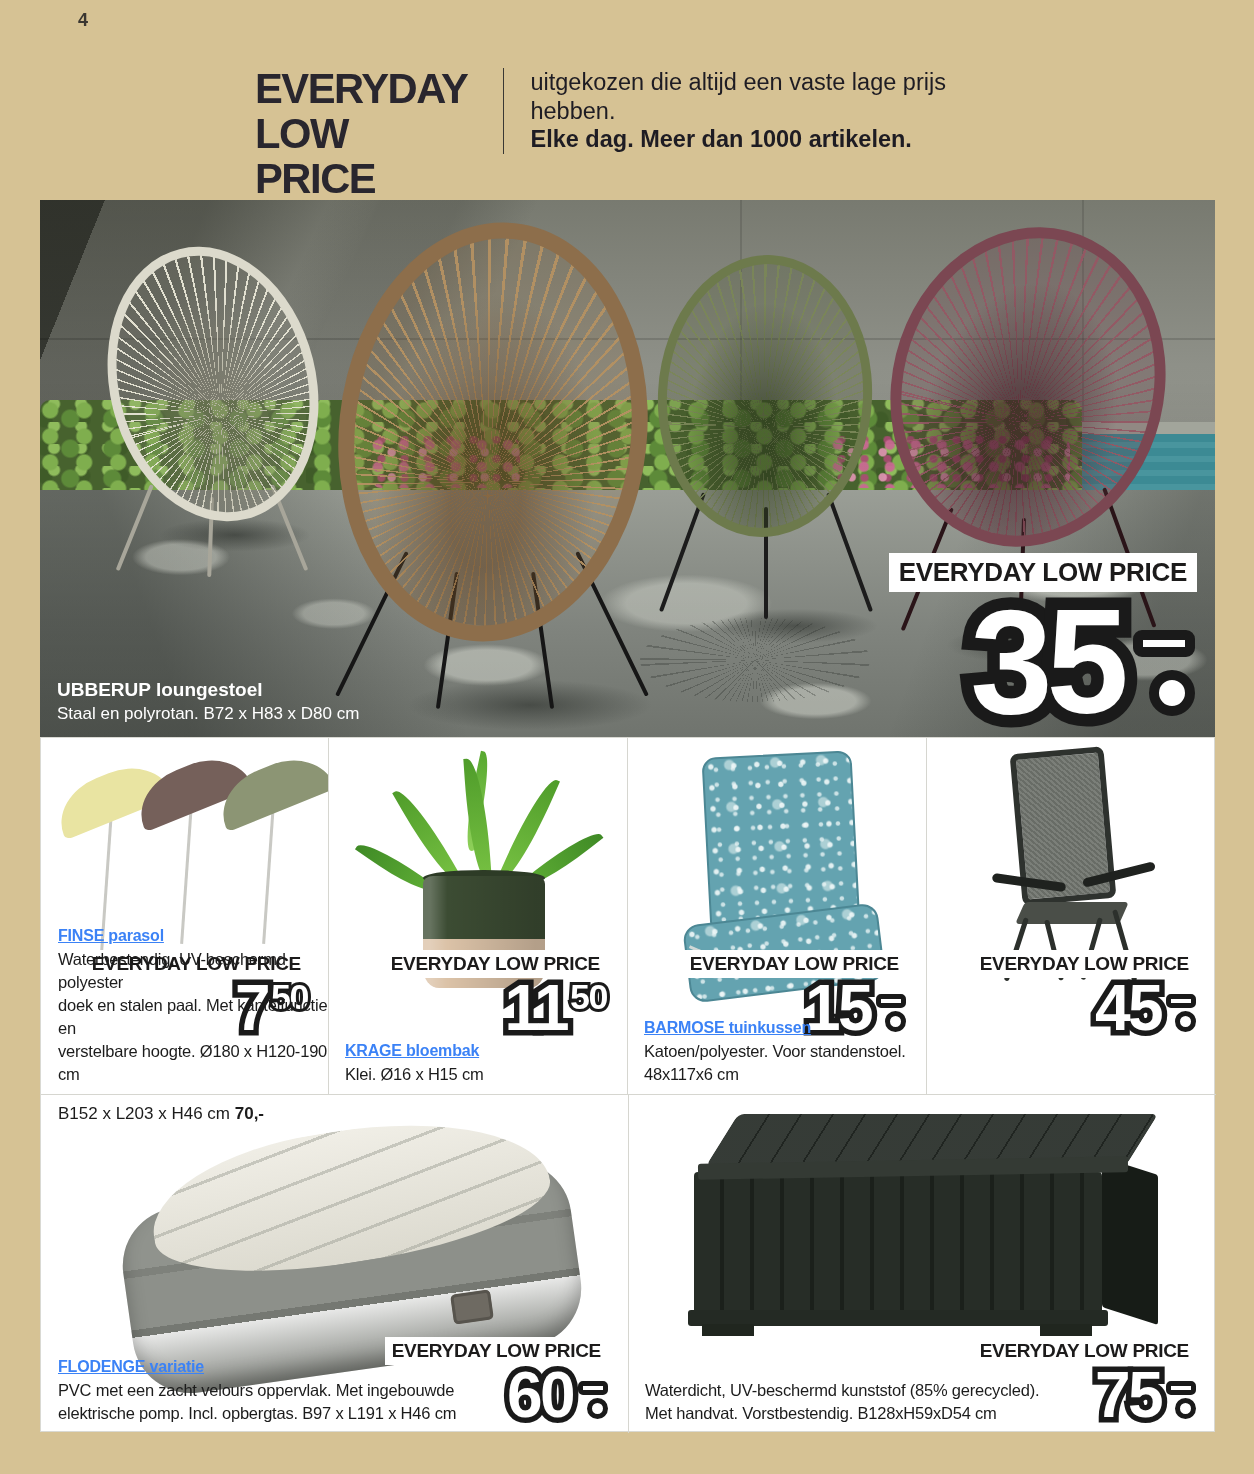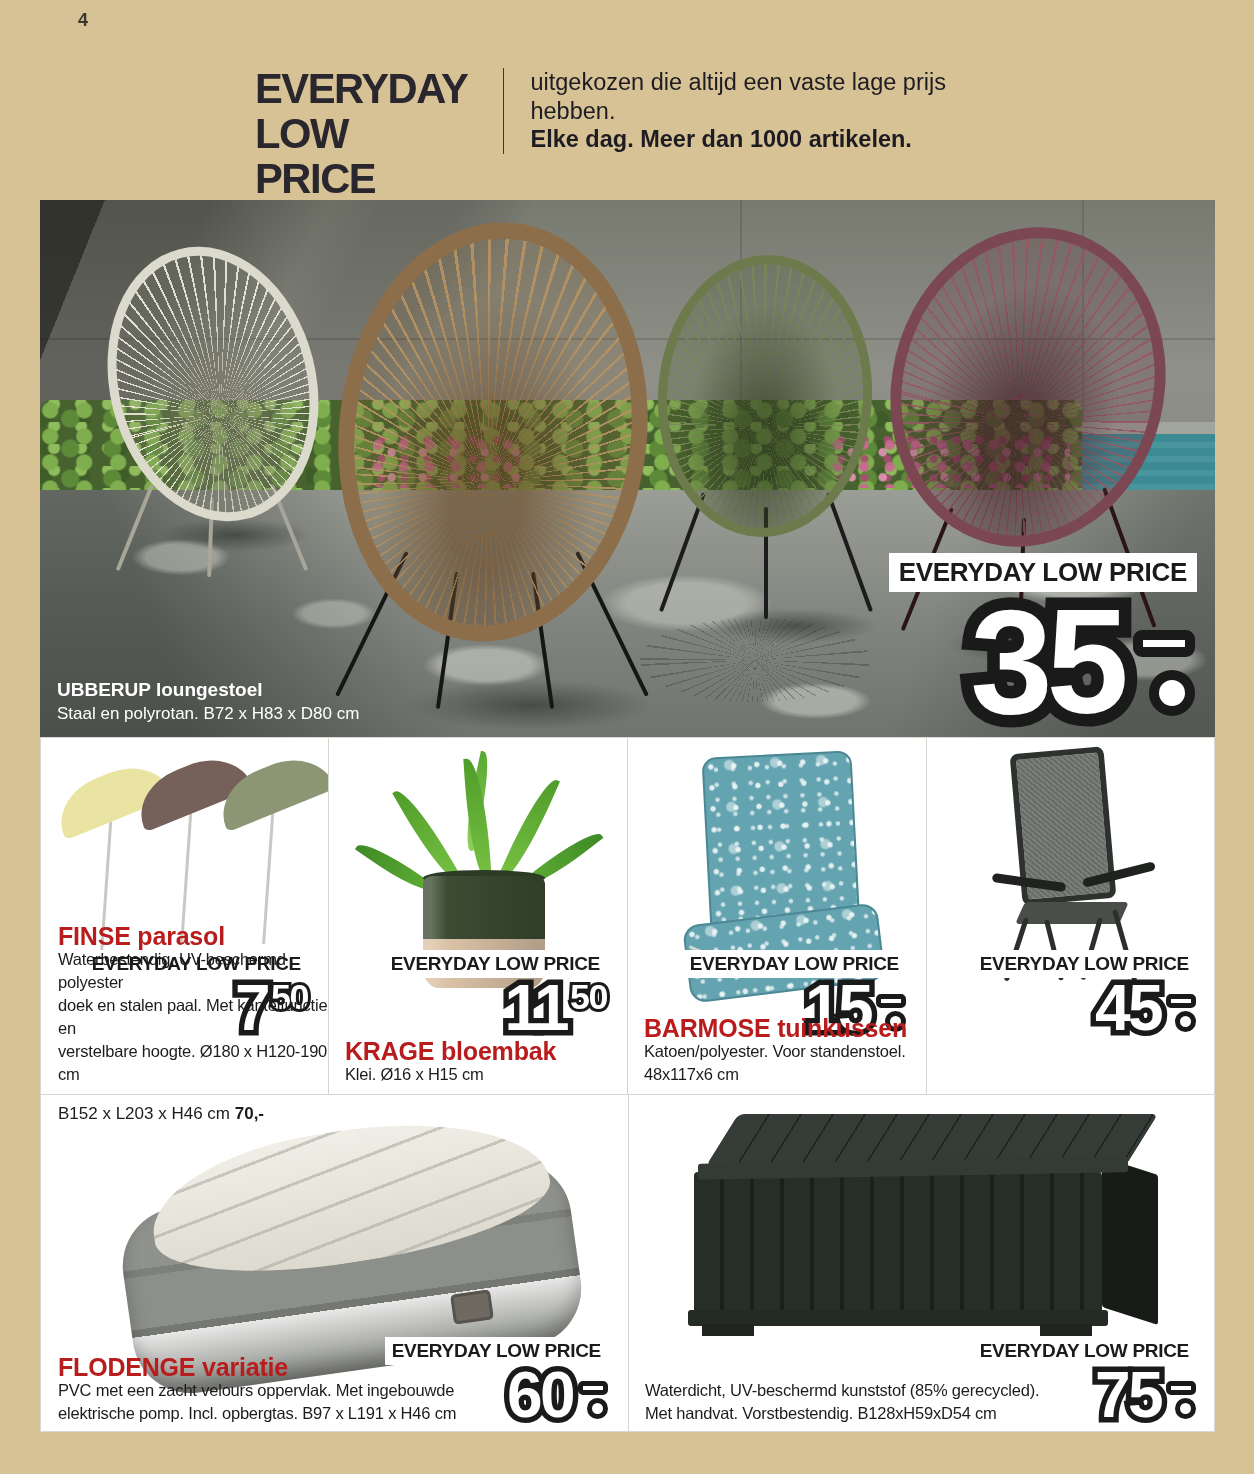--- a/index.html
+++ b/index.html
@@ -160,21 +160,21 @@
   .c4 { left:885px; top:0; width:290px; height:356px; }
   .c5 { left:0; top:356px; width:587px; height:339px;padding-left:32px; }
   .c6 { left:587px; top:356px; width:588px; height:339px; }
 
   .pricebox { position:absolute; right:20px; text-align:right; z-index:5; }
   .row1 .pricebox { top:212px; }
   .row2 .pricebox { top:243px; }
   .pricebox .price { margin-top:4px; }
 
   .info { position:absolute; left:17px; bottom:8px; z-index:5; }
-  .info .nm { font-size:25px; font-weight:800; line-height:24px; color:#b91c1c; letter-spacing:-.2px; }
+  .info .nm { font-size:16px; font-weight:800; line-height:24px; color:#3b82f6; letter-spacing:-.2px;text-decoration:underline; }
   .info .ds { font-size:16.5px; line-height:23px; color:#1c1c1c; letter-spacing:-.2px; }
   .note { position:absolute; left:17px; top:10px; font-size:17px; color:#1c1c1c; z-index:5; }
   .note b { font-weight:800; }
 
   
   .umb { position:absolute; }
   .umb .canopy { position:absolute; width:116px; height:46px; border-radius:58px 58px 8px 8px / 46px 46px 6px 6px; }
   .umb .pole { position:absolute; width:3px; height:140px; background:#c9c9c4; }
   .umb1 { left:12px; top:36px; } .umb1 .canopy { background:#e9e4a2; transform:rotate(-22deg); }
   .umb2 { left:92px; top:28px; } .umb2 .canopy { background:#75605a; transform:rotate(-22deg); }

